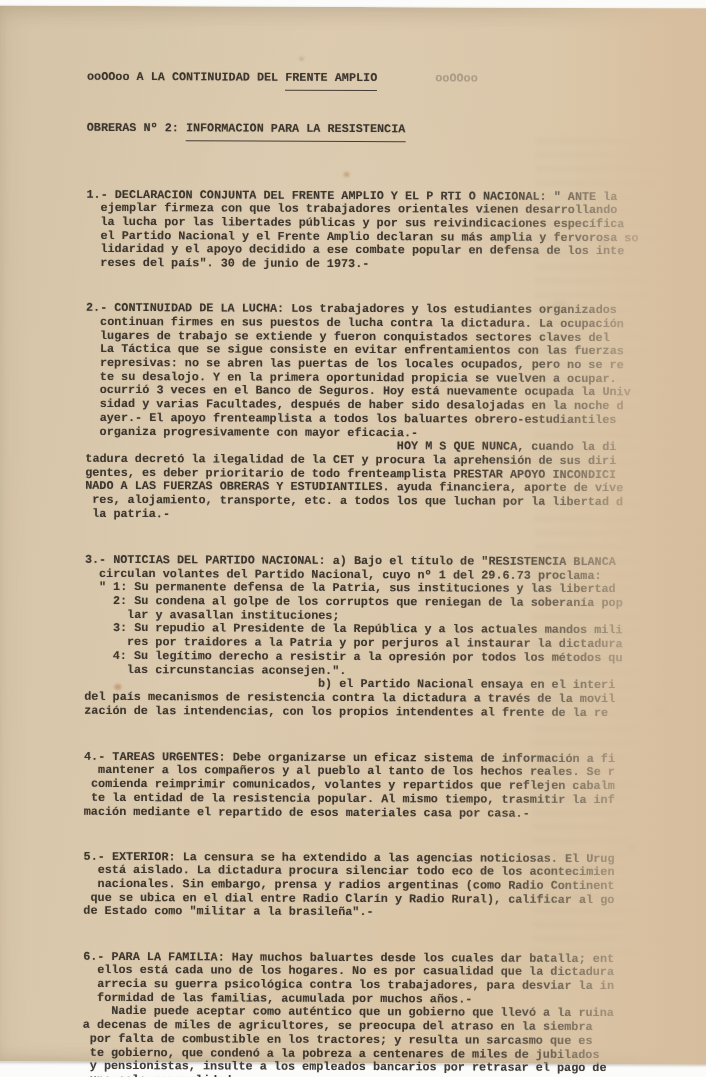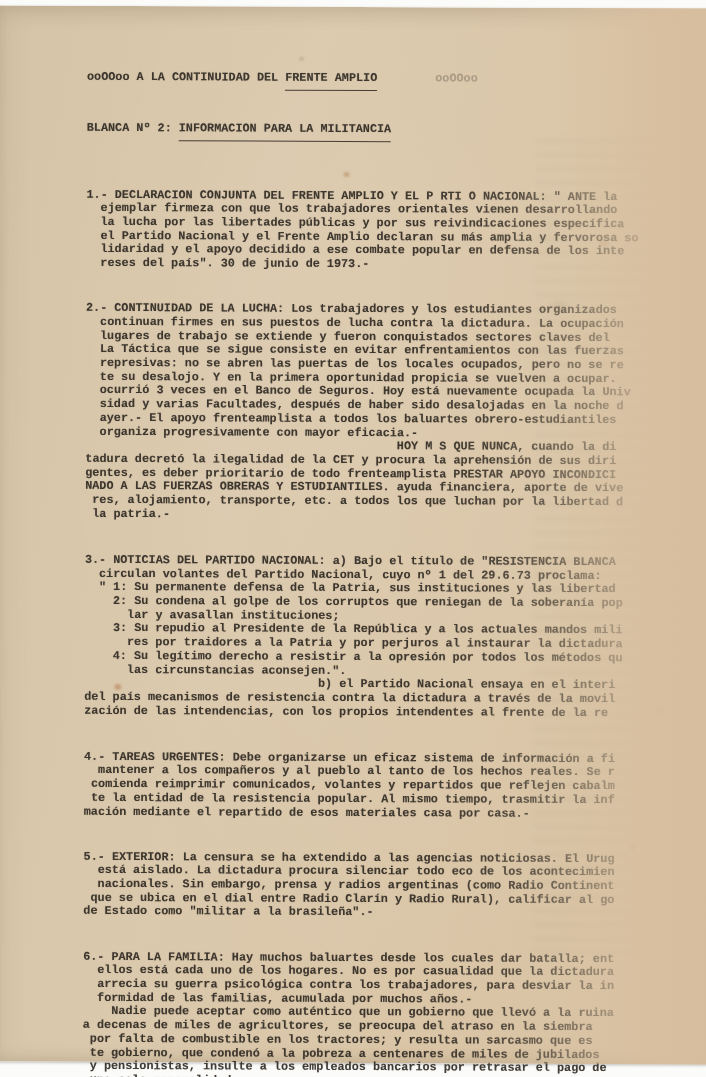--- a/index.html
+++ b/index.html
@@ -75,21 +75,21 @@
     <div class="stain st2"></div>
     <div class="stain st3"></div>
     <div class="stain st4"></div>
     <div class="stain st5"></div>
     <div class="stain st6"></div>
     <div class="stain st7"></div>
     <div class="ghost"></div>
 
     <div class="content">
       <div class="hline1"><span>ooOOoo</span><span> A LA CONTINUIDAD DEL </span><span class="u">FRENTE AMPLIO</span><span class="faded">ooOOoo</span></div>
-      <div class="hline2"><span>BLANCA Nº 2: </span><span class="u">INFORMACION PARA LA MILITANCIA</span></div>
+      <div class="hline2"><span>OBRERAS Nº 2: </span><span class="u">INFORMACION PARA LA RESISTENCIA</span></div>
 
       <div class="sec mt-s1">1.- DECLARACION CONJUNTA DEL FRENTE AMPLIO Y EL P RTI O NACIONAL: " ANTE la
   ejemplar firmeza con que los trabajadores orientales vienen desarrollando
   la lucha por las libertades públicas y por sus reivindicaciones específica
   el Partido Nacional y el Frente Amplio declaran su más amplia y fervorosa so
   lidaridad y el apoyo decidido a ese combate popular en defensa de los inte
   reses del país". 30 de junio de 1973.-</div>
       <div class="sec mt-s2">2.- CONTINUIDAD DE LA LUCHA: Los trabajadores y los estudiantes organizados
   continuan firmes en sus puestos de lucha contra la dictadura. La ocupación
   lugares de trabajo se extiende y fueron conquistados sectores claves del

